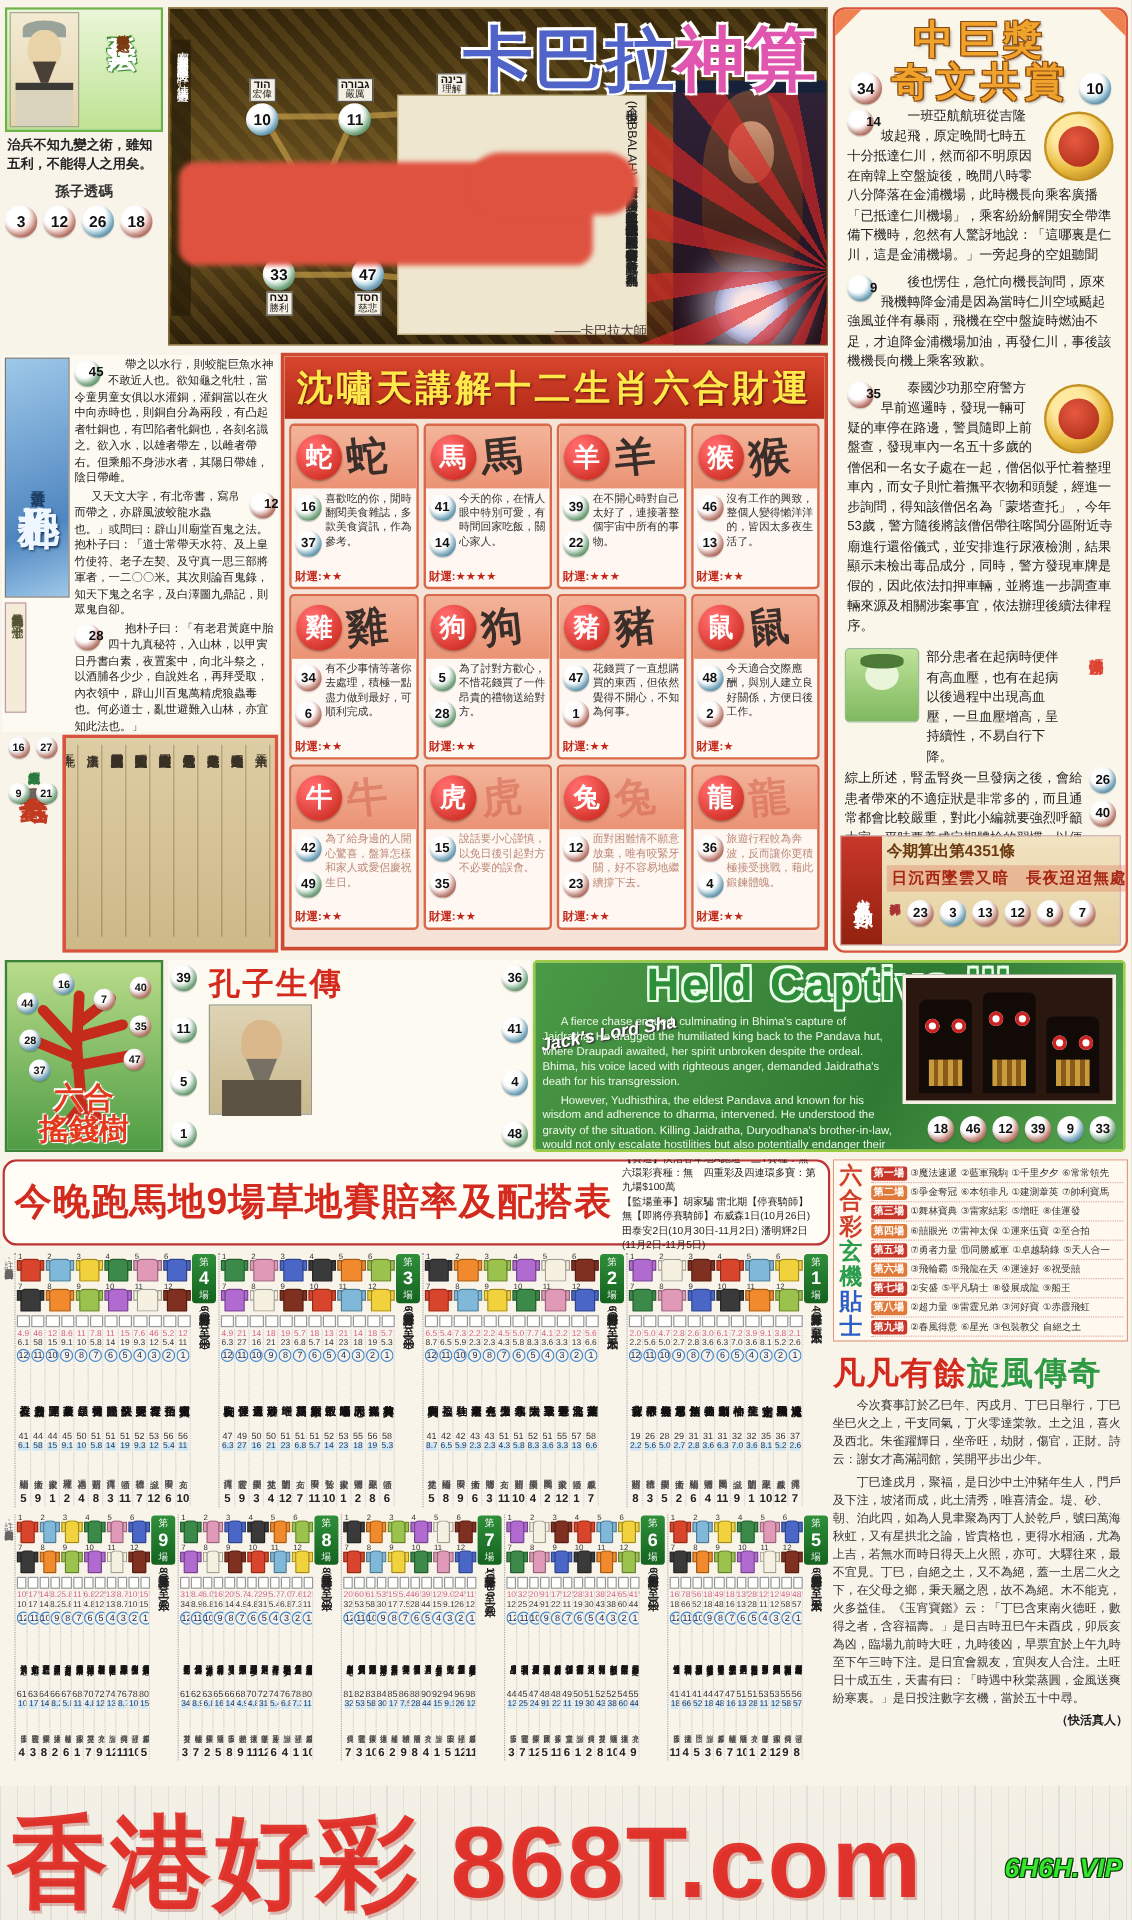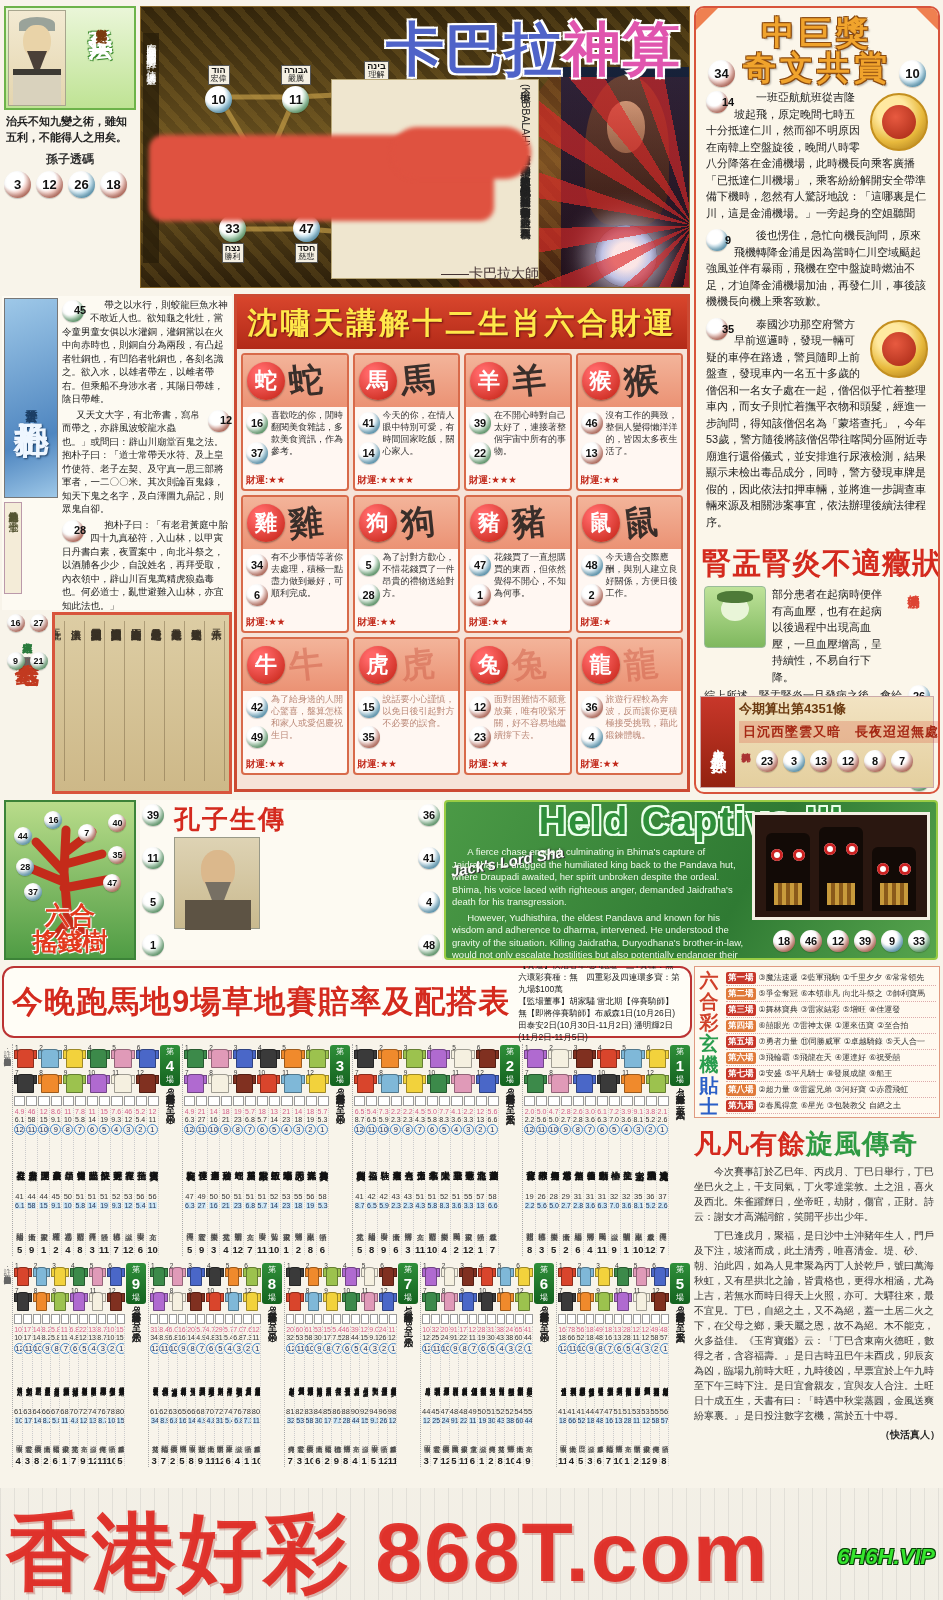--- a/index.html
+++ b/index.html
@@ -39,21 +39,21 @@
     linear-gradient(#33250b,#6b5320 55%,#2c1f0a);border:1px solid #87672a;}
   .kabnode{position:absolute;display:flex;flex-direction:column;align-items:center;gap:1px;z-index:4;}
   .kablabel{background:#f4efe2;border:1px solid #555;padding:0 2px;text-align:center;line-height:1.05;}
   .kablabel .heb{font-size:9px;font-weight:bold;color:#111;}
   .kablabel .hcn{font-size:8px;color:#222;font-style:normal;}
   #kab-title{position:absolute;right:8px;top:4px;z-index:6;font-size:58px;font-weight:bold;letter-spacing:1px;white-space:nowrap;}
   #kab-title .t1{color:#4f63c8;text-shadow:0 0 3px #fff,2px 2px 0 #fff,-2px -2px 0 #fff,2px -2px 0 #fff,-2px 2px 0 #fff;}
   #kab-title .t2{color:#e055ae;text-shadow:0 0 3px #fff,2px 2px 0 #fff,-2px -2px 0 #fff,2px -2px 0 #fff,-2px 2px 0 #fff;}
   #kab-side{position:absolute;left:2px;top:26px;writing-mode:vertical-rl;font-size:10px;color:#fff;background:rgba(40,30,10,.75);padding:3px 1px;height:230px;letter-spacing:1px;z-index:5;}
   #kab-body{position:absolute;right:150px;top:72px;width:208px;height:200px;background:#efe6cf;border:1px solid #b9a878;padding:4px;writing-mode:vertical-rl;font-size:10.5px;line-height:1.6;color:#222;z-index:5;}
-  #kab-byline{position:absolute;right:150px;bottom:4px;font-size:14px;color:#433;z-index:6;}
+  #kab-byline{position:absolute;right:150px;bottom:4px;font-size:11px;color:#433;z-index:6;}
   #teller{position:absolute;right:0;top:60px;width:128px;height:222px;background:linear-gradient(#17223a,#090d18);overflow:hidden;z-index:3;}
   .teller-hood{position:absolute;left:24px;top:8px;width:84px;height:150px;border-radius:50% 50% 30% 30%;background:linear-gradient(#5a4637,#241a12);}
   .teller-face{position:absolute;left:46px;top:34px;width:38px;height:52px;border-radius:48%;background:linear-gradient(#caa27e,#8f6a4c);}
   .teller-orb{position:absolute;left:34px;bottom:2px;width:62px;height:62px;border-radius:50%;background:radial-gradient(circle,#ffffff 0 30%,#bcd8ff 55%,rgba(120,150,255,.1));box-shadow:0 0 24px 10px rgba(220,235,255,.7);}
   .sunburst{position:absolute;right:-30px;top:70px;width:260px;height:212px;z-index:4;opacity:.8;
     background:repeating-conic-gradient(from 200deg at 90% 70%,rgba(220,40,40,.85) 0 9deg,rgba(220,40,40,.15) 9deg 20deg);
     clip-path:polygon(35% 0,100% 0,100% 100%,0 100%,0 55%);}
   .censor{position:absolute;background:#df5240;filter:blur(2px);z-index:5;border-radius:14px;}
   #cen1{left:8px;top:128px;width:345px;height:86px;}
   #cen2{left:250px;top:120px;width:140px;height:52px;border-radius:30px;}
@@ -361,21 +361,20 @@
       <p><span class="inball hballs">
             <span class="ball r sm">14</span>
           </span><span class="coin"></span><span>一班亞航航班從吉隆坡起飛，原定晚間七時五十分抵達仁川，然而卻不明原因在南韓上空盤旋後，晚間八時零八分降落在金浦機場，此時機長向乘客廣播「已抵達仁川機場」，乘客紛紛解開安全帶準備下機時，忽然有人驚訝地說：「這哪裏是仁川，這是金浦機場。」一旁起身的空姐聽聞</span></p>
       <p><span class="inball hballs">
             <span class="ball b sm">9</span>
           </span><span>後也愣住，急忙向機長詢問，原來飛機轉降金浦是因為當時仁川空域颳起強風並伴有暴雨，飛機在空中盤旋時燃油不足，才迫降金浦機場加油，再發仁川，事後該機機長向機上乘客致歉。</span></p>
       <p><span class="inball hballs">
             <span class="ball r sm">35</span>
           </span><span class="coin"></span><span>泰國沙功那空府警方早前巡邏時，發現一輛可疑的車停在路邊，警員隨即上前盤查，發現車內一名五十多歲的僧侶和一名女子處在一起，僧侶似乎忙着整理車內，而女子則忙着撫平衣物和頭髮，經進一步詢問，得知該僧侶名為「蒙塔查托」，今年53歲，警方隨後將該僧侶帶往喀閩分區附近寺廟進行還俗儀式，並安排進行尿液檢測，結果顯示未檢出毒品成分，同時，警方發現車牌是假的，因此依法扣押車輛，並將進一步調查車輛來源及相關涉案事宜，依法辦理後續法律程序。</span></p>
     </div>
-    <div id="health-title">腎盂腎炎不適癥狀</div>
     <div class="health-row">
       <div class="hicon"></div>
       <div class="health-text">部分患者在起病時便伴有高血壓，也有在起病以後過程中出現高血壓，一旦血壓增高，呈持續性，不易自行下降。</div>
       <div class="hcode">
         <div class="hcode-label">健康密碼</div>
       </div>
     </div>
     <div style="display:flex;padding:0 8px;gap:6px;">
       <div class="health-more" style="flex:1;padding:2px 0;">綜上所述，腎盂腎炎一旦發病之後，會給患者帶來的不適症狀是非常多的，而且通常都會比較嚴重，對此小編就要強烈呼籲大家，平時要養成定期體檢的習慣，以便及早發現，這樣便於在最佳時機進行治療。</div>
       <div class="vballs">
@@ -2551,21 +2550,21 @@
             <span class="tip-label">第一場</span>
             <span class="tip">③魔法速遞</span>
             <span class="tip">②藍軍飛駒</span>
             <span class="tip">①千里夕夕</span>
             <span class="tip">⑥常常領先</span>
           </div>
           <div class="tip-row">
             <span class="tip-label">第二場</span>
             <span class="tip">⑤爭金奪冠</span>
             <span class="tip">⑥本領非凡</span>
-            <span class="tip">向北斗祭之</span>
+            <span class="tip">①建測葦英</span>
             <span class="tip">⑦帥利寶馬</span>
           </div>
           <div class="tip-row">
             <span class="tip-label">第三場</span>
             <span class="tip">①舞林寶典</span>
             <span class="tip">③雷家結彩</span>
             <span class="tip">⑤增旺</span>
             <span class="tip">⑧佳運發</span>
           </div>
           <div class="tip-row">

